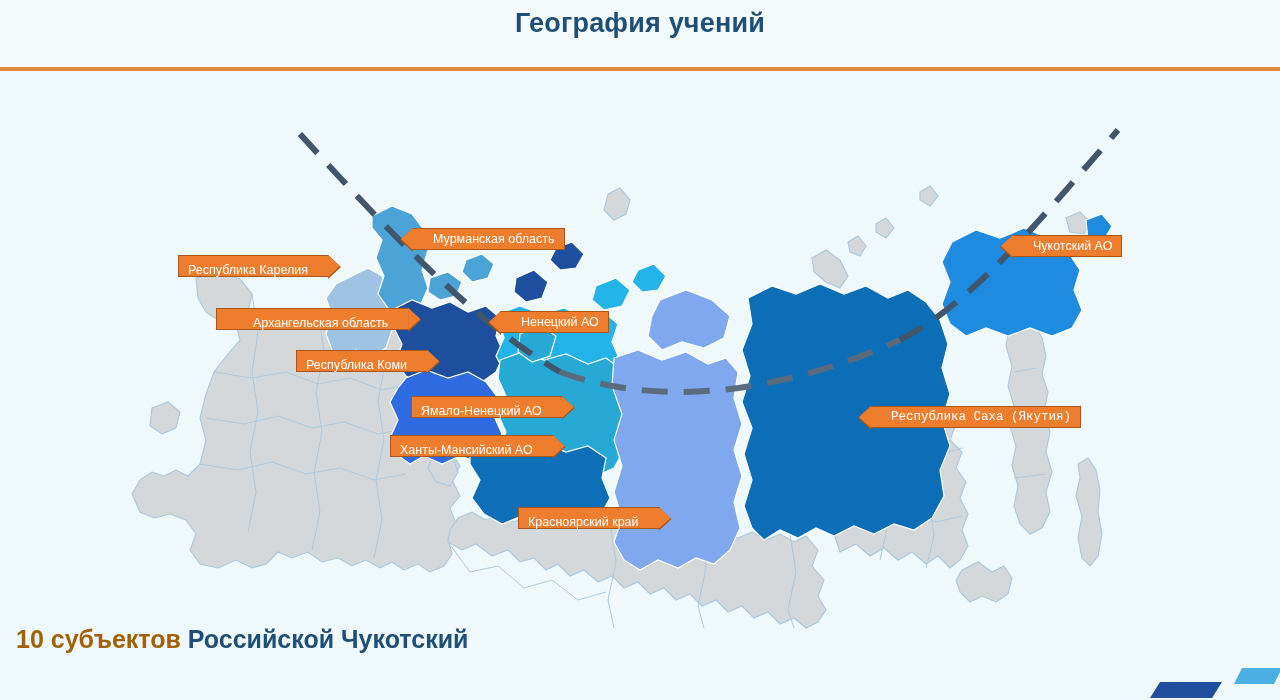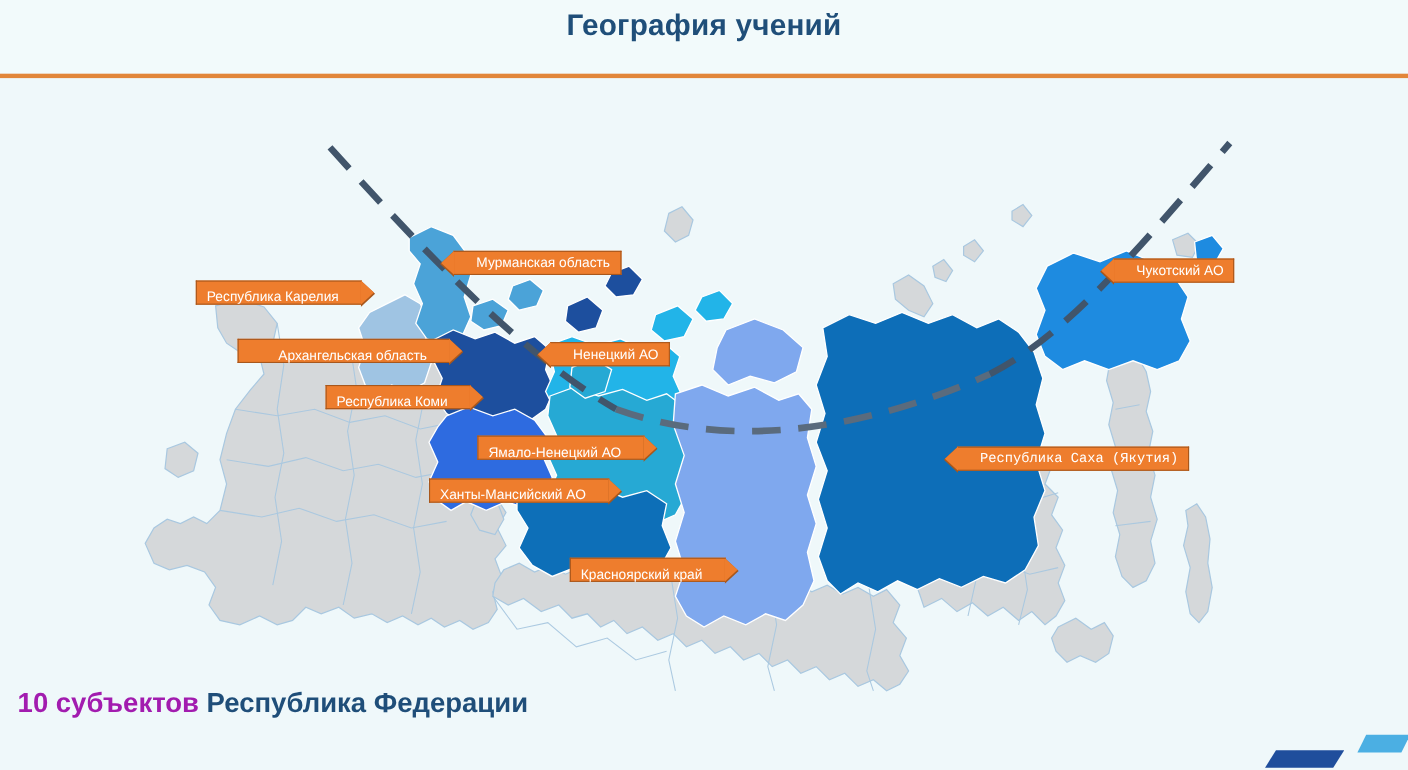--- a/index.html
+++ b/index.html
@@ -124,21 +124,21 @@
 
   
   #footer-line {
     position: absolute;
     left: 16px; top: 625px;
     font-size: 25px;
     font-weight: bold;
     white-space: nowrap;
     z-index: 30;
   }
-  #footer-count { color: #a21caf; }
+  #footer-count { color: #a16207; }
   #footer-rest  { color: #1f4e79; }
 
   #corner-mark {
     position: absolute;
     right: 0; bottom: 0;
     width: 130px; height: 46px;
     z-index: 30;
   }
 </style>
 </head>
@@ -290,38 +290,38 @@
   </div>
   <div class="callout point-right" style="left:216px; top:308px;padding-left:27px;">
     <span class="txt">Архангельская область</span>
   </div>
   <div class="callout point-left" style="left:500px; top:311px;">
     <span class="txt">Ненецкий АО</span>
   </div>
   <div class="callout point-right" style="left:296px; top:350px;">
     <span class="txt">Республика Коми</span>
   </div>
-  <div class="callout point-right" style="left:411px; top:396px;margin-left:23px;">
+  <div class="callout point-right" style="left:411px; top:396px;">
     <span class="txt">Ямало-Ненецкий АО</span>
   </div>
   <div class="callout point-right" style="left:344px; top:435px;margin-left:46px;">
     <span class="txt">Ханты-Мансийский АО</span>
   </div>
   <div class="callout point-right" style="left:518px; top:507px;">
     <span class="txt">Красноярский край</span>
   </div>
   <div class="callout point-left" style="left:870px; top:406px;font-family:Liberation Mono, monospace;">
     <span class="txt">Республика Саха (Якутия)</span>
   </div>
   <div class="callout point-left" style="left:1012px; top:218px;margin-top:17px;">
     <span class="txt">Чукотский АО</span>
   </div>
 
   <div id="footer-line">
-    <span id="footer-count">10 субъектов</span><span id="footer-rest"> Республика Федерации</span>
+    <span id="footer-count">10 субъектов</span><span id="footer-rest"> Российской Чукотский</span>
   </div>
 
   <svg id="corner-mark" viewBox="0 0 130 46" xmlns="http://www.w3.org/2000/svg">
     <polygon points="0,44 62,44 72,28 10,28" fill="#1f4e9c"></polygon>
     <polygon points="84,30 124,30 132,14 92,14" fill="#4bafe3"></polygon>
   </svg>
 
 </div>
 
 </body></html>

